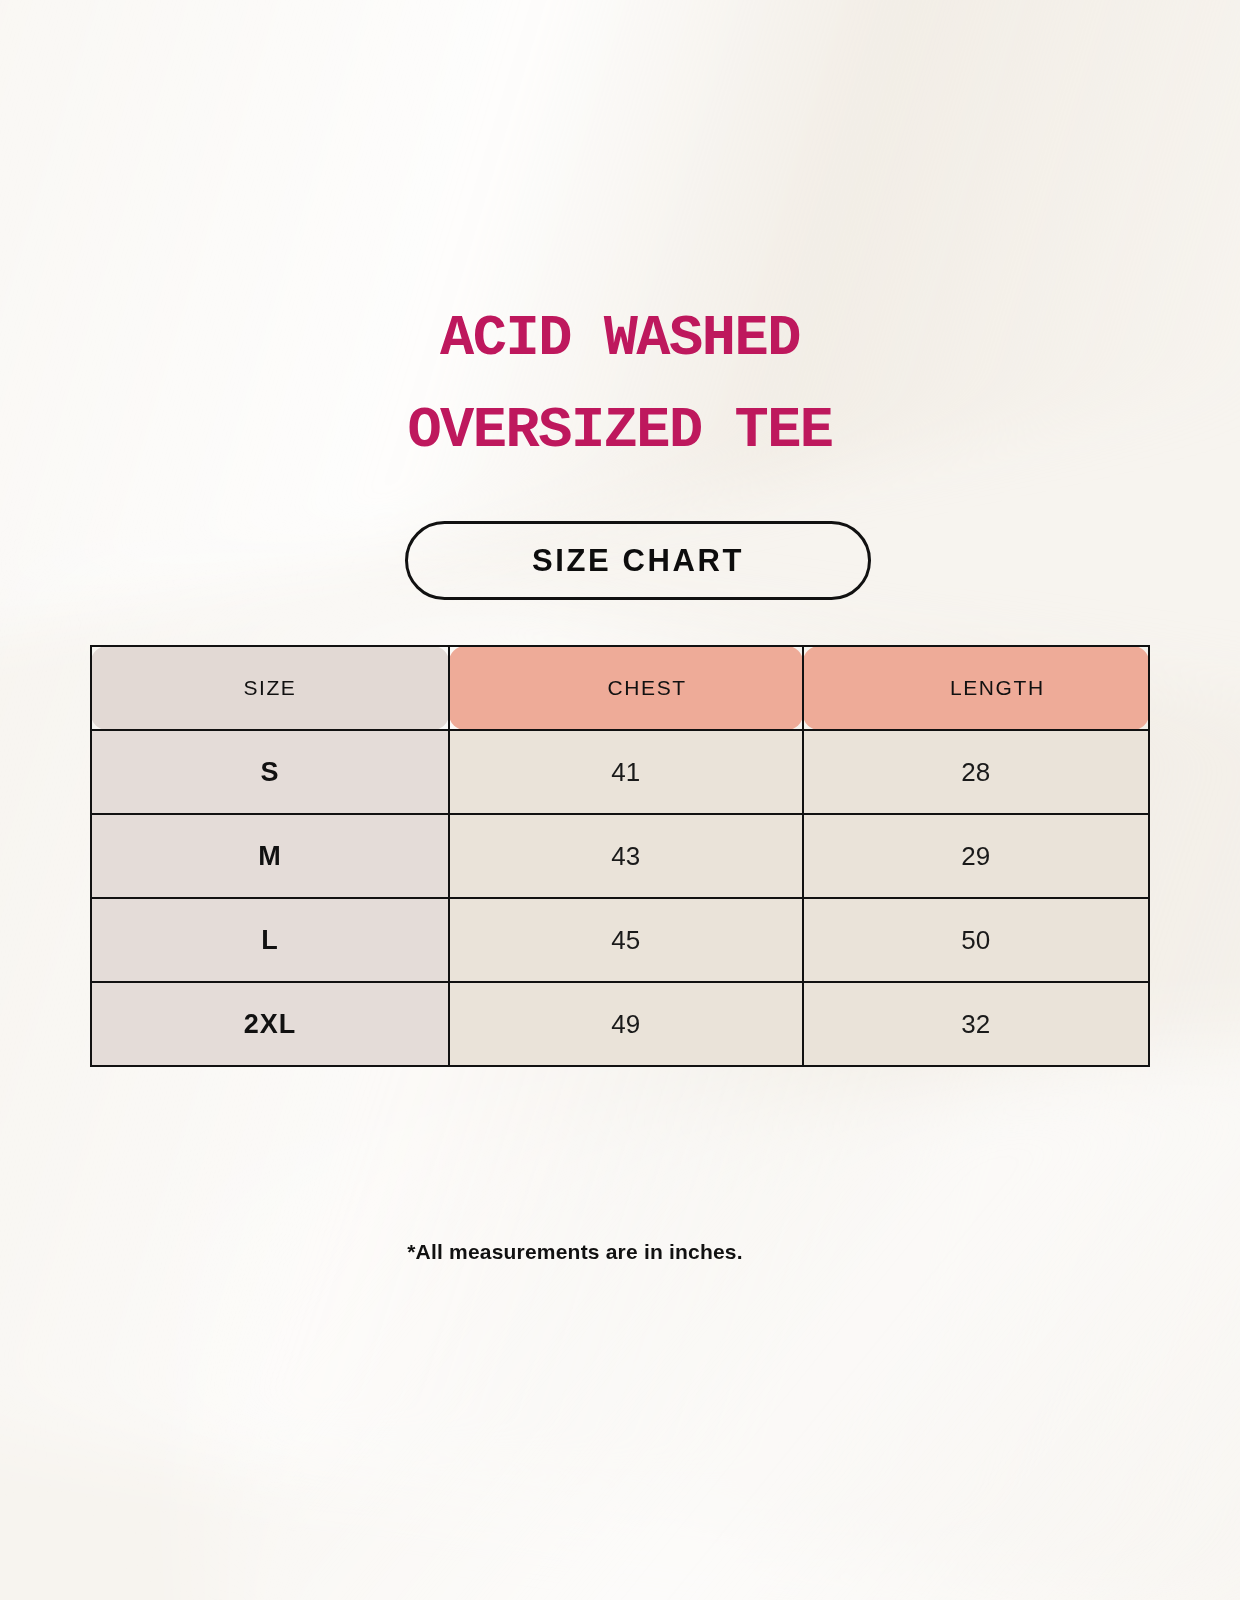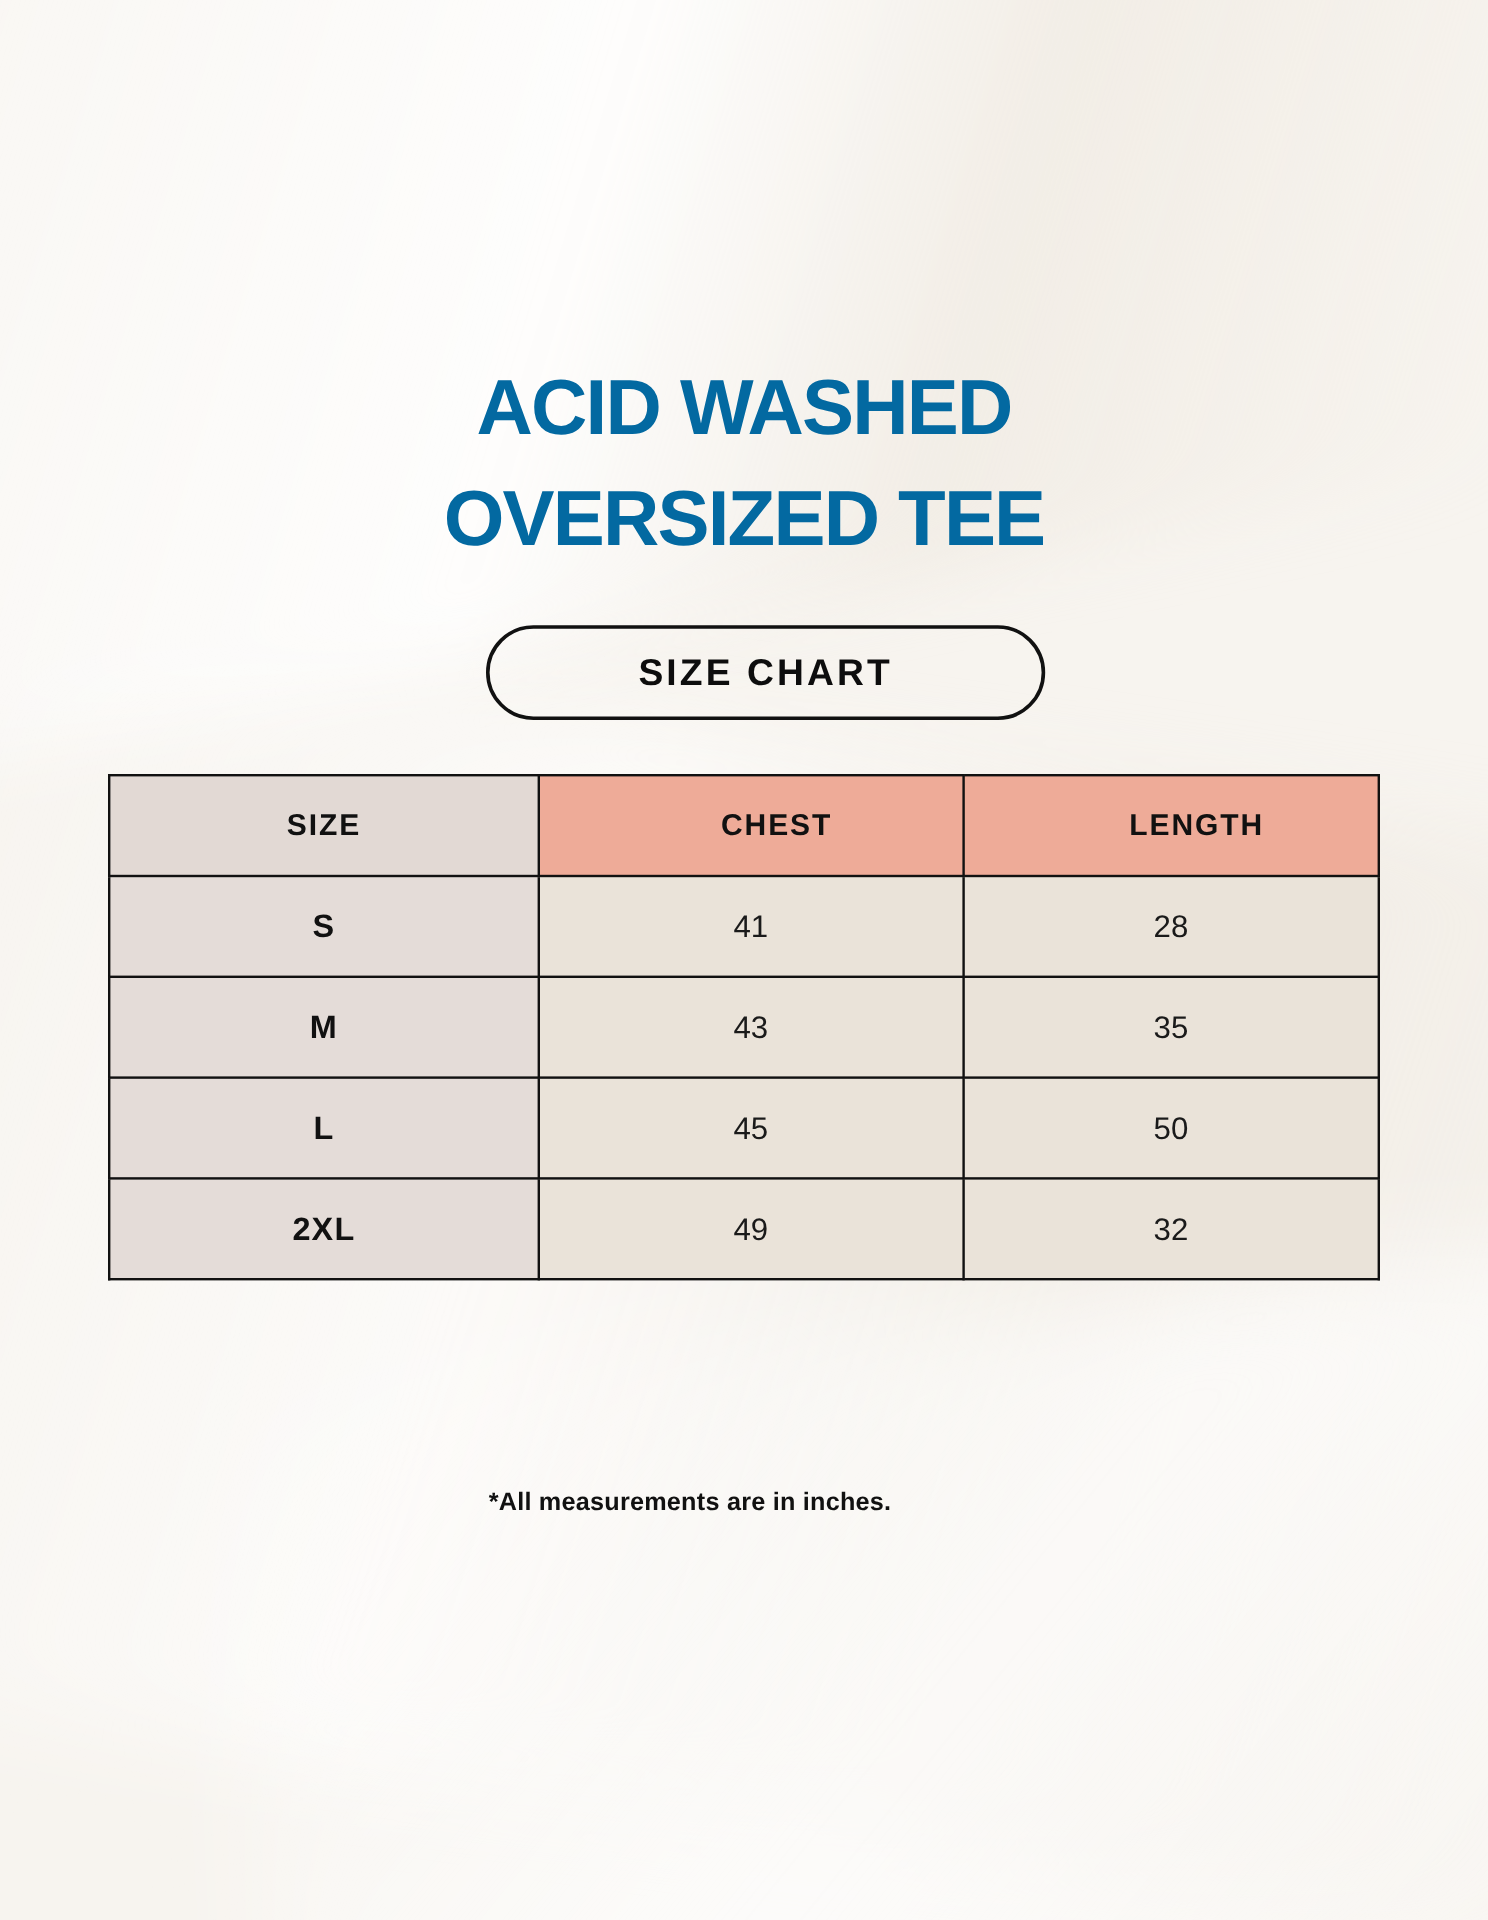--- a/index.html
+++ b/index.html
@@ -51,26 +51,27 @@
   }
 
   .title-block {
     position: absolute;
     top: 300px;
     left: 0;
     width: 1240px;
     text-align: center;
   }
   .title-line {
-    font-size: 65px;
+    font-size: 57px;
     line-height: 79px;
     font-weight: 700;
     letter-spacing: -1.5px;
-    color: #0369a1;
+    color: #be185d;
     white-space: nowrap;
+    font-family: Liberation Mono, monospace;
   }
   .title-line + .title-line {
     margin-top: 13px;
   }
 
   .pill-wrap {
     position: absolute;
     top: 521px;
     left: 0;
     width: 1240px;
@@ -113,24 +114,25 @@
     text-align: center;
     height: 84px;
     box-sizing: border-box;
   }
   col.c-size { width: 345px; }
   col.c-chest { width: 341px; }
   col.c-length { width: 334px; }
 
   thead th {
     height: 88px;
-    font-size: 25px;
-    font-weight: 700;
+    font-size: 21px;
+    font-weight: 400;
     letter-spacing: 1.6px;
     color: #111111;
+    border-radius: 16px;
   }
   thead th.h-size { background: #e2d9d4; }
   thead th.h-chest,
   thead th.h-length { background: #eeab98; padding-left: 44px; }
 
   tbody td.cell-size {
     background: #e4dcd8;
     font-size: 27px;
     font-weight: 700;
     letter-spacing: 1px;
@@ -191,21 +193,21 @@
       </thead>
       <tbody>
         <tr>
           <td class="cell-size">S</td>
           <td class="cell-value">41</td>
           <td class="cell-value">28</td>
         </tr>
         <tr>
           <td class="cell-size">M</td>
           <td class="cell-value">43</td>
-          <td class="cell-value">35</td>
+          <td class="cell-value">29</td>
         </tr>
         <tr>
           <td class="cell-size">L</td>
           <td class="cell-value">45</td>
           <td class="cell-value">50</td>
         </tr>
         <tr>
           <td class="cell-size">2XL</td>
           <td class="cell-value">49</td>
           <td class="cell-value">32</td>

